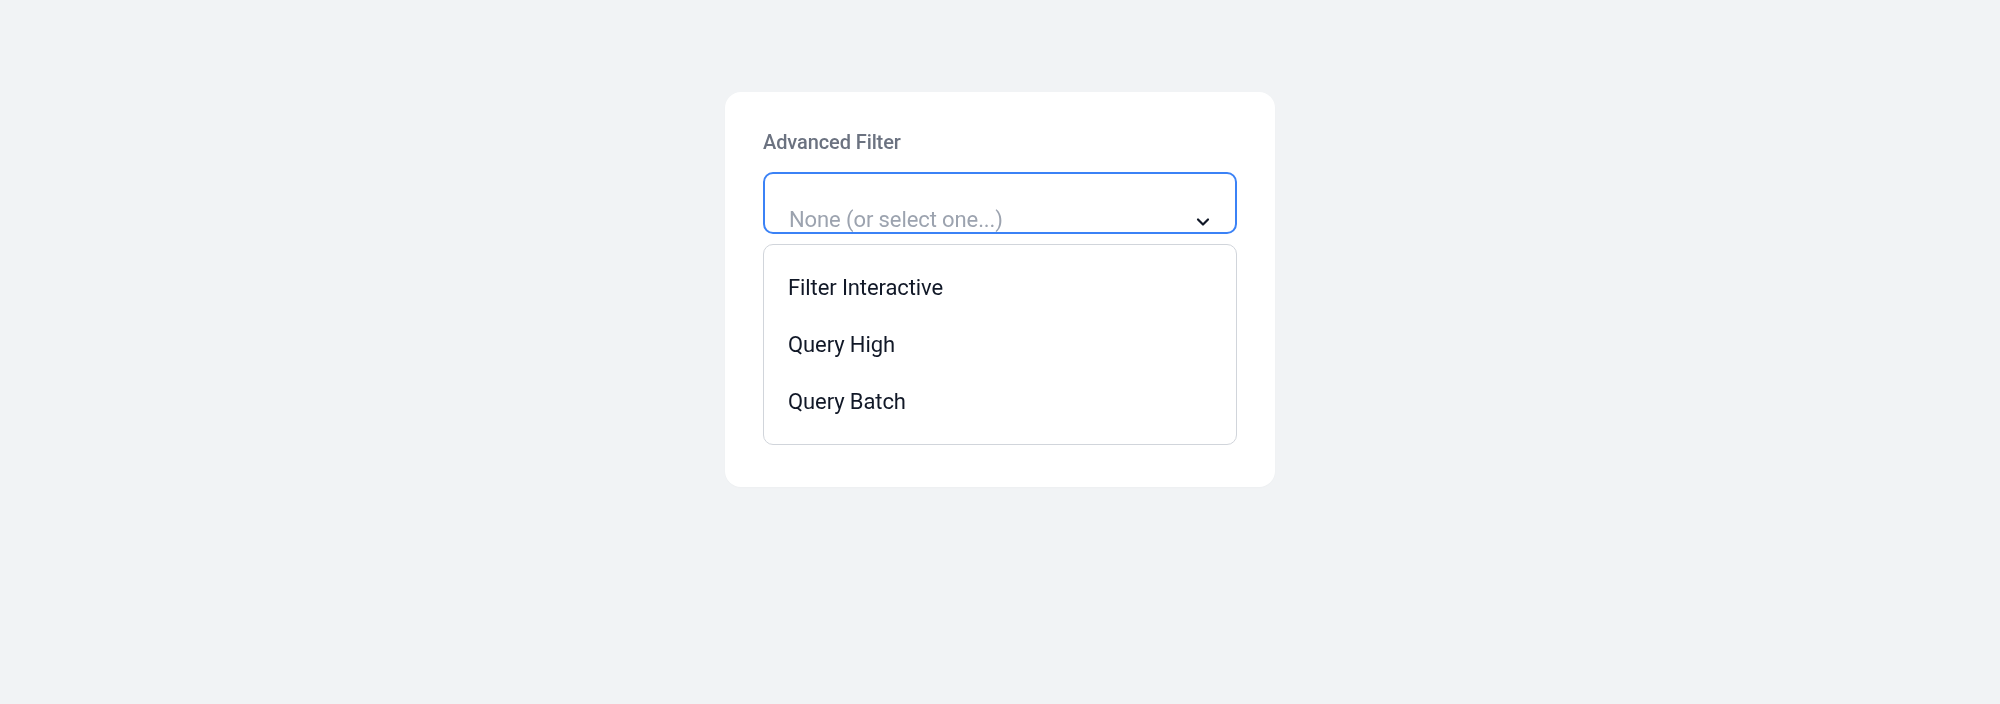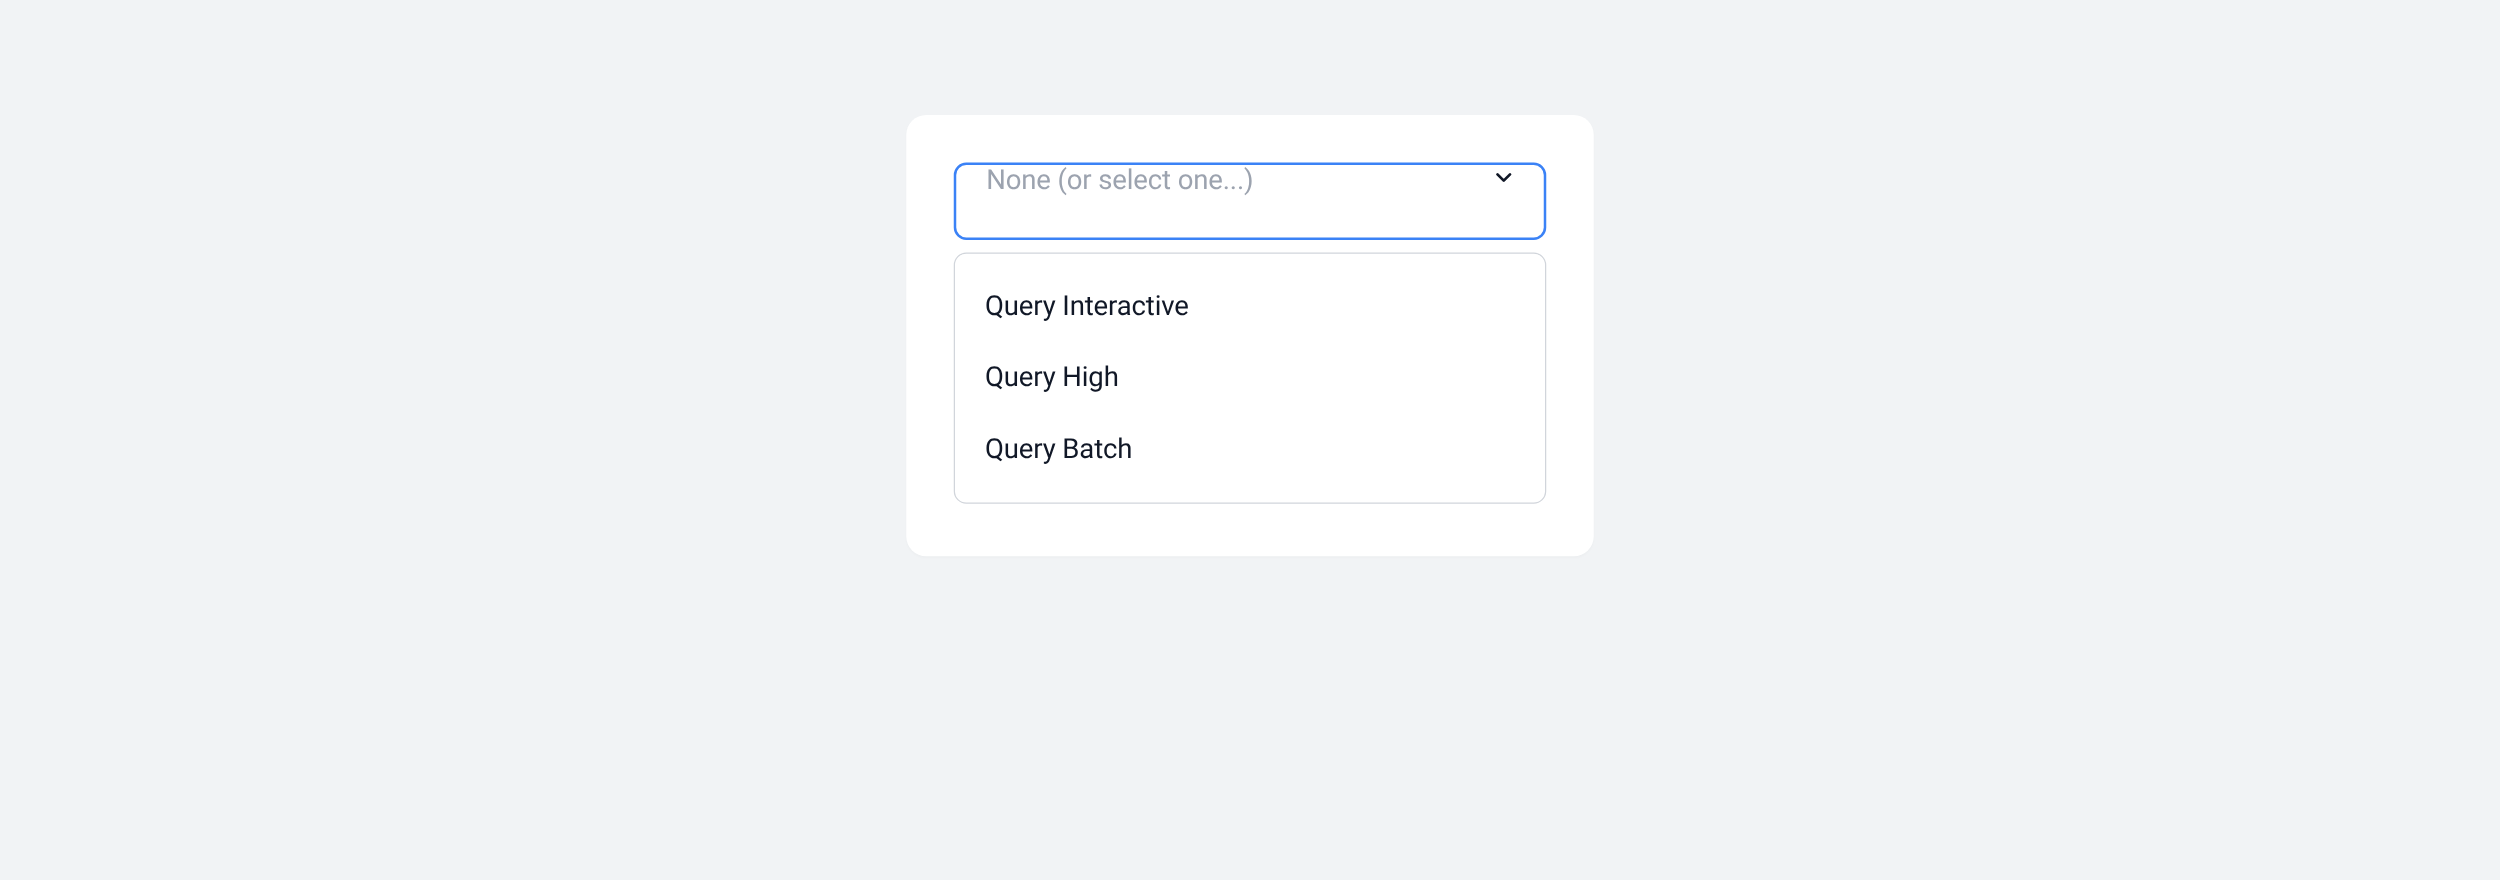--- a/index.html
+++ b/index.html
@@ -30,21 +30,21 @@
       font-weight: 500;
       margin-bottom: 18px;
       letter-spacing: -0.1px;
     }
     .select-box {
       width: 100%;
       height: 62px;
       border: 2px solid #3b82f6;
       border-radius: 10px;
       display: flex;
-      align-items: flex-start;
+      align-items: flex-end;
       justify-content: space-between;
       padding: 0 22px 0 24px;
       cursor: pointer;
       background: #ffffff;
     }
     .select-placeholder {
       color: #9ca3af;
       font-size: 22px;
       font-weight: 400;
       letter-spacing: -0.1px;
@@ -69,28 +69,29 @@
       color: #111827;
       font-weight: 400;
       cursor: pointer;
       letter-spacing: -0.1px;
     }
   </style>
 </head>
 <body>
 
 <div class="card">
+  <div class="label">Advanced Filter</div>
 
   <div class="select-box">
     <span class="select-placeholder">None (or select one...)</span>
     <span class="chevron">
       <svg width="20" height="20" viewBox="0 0 20 20" fill="none">
         <path d="M5 7.5L10 12.5L15 7.5" stroke="#111827" stroke-width="2.2" stroke-linecap="round" stroke-linejoin="round"></path>
       </svg>
     </span>
   </div>
 
   <div class="dropdown">
-    <div class="dropdown-item">Query Interactive</div>
+    <div class="dropdown-item">Filter Interactive</div>
     <div class="dropdown-item">Query High</div>
     <div class="dropdown-item">Query Batch</div>
   </div>
 </div>
 
 </body></html>

